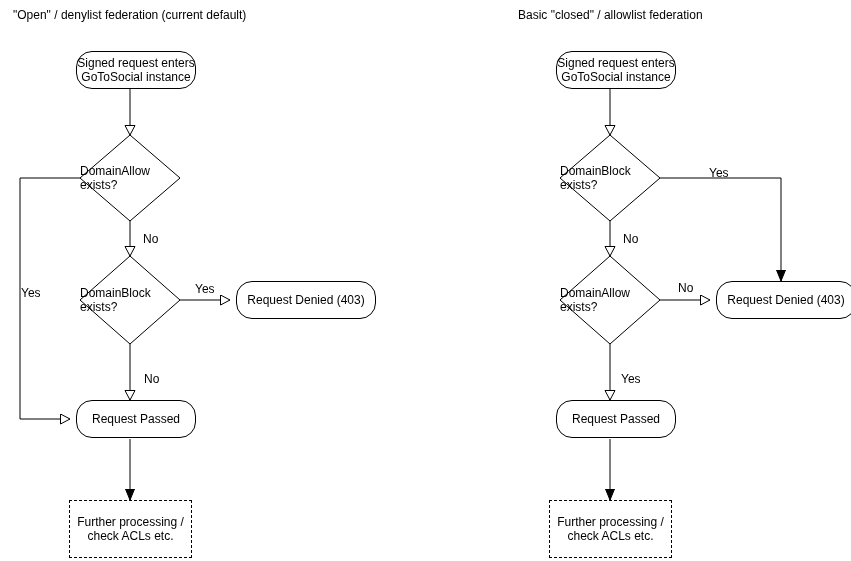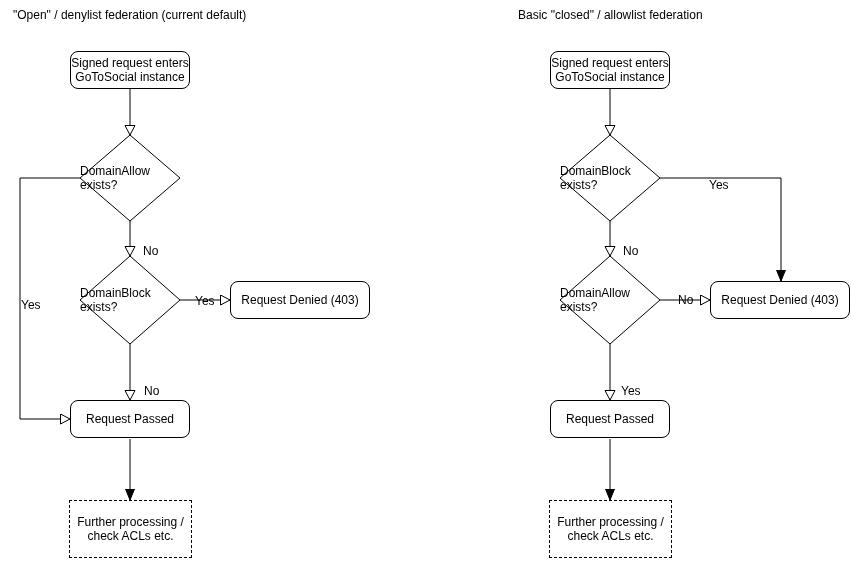--- a/index.html
+++ b/index.html
@@ -20,29 +20,29 @@
     display: flex;
     flex-direction: column;
     align-items: center;
     justify-content: center;
     text-align: center;
     line-height: 14px;
     background: #ffffff;
     box-sizing: border-box;
   }
   .node span { display: block; }
-  .rounded { border: 1px solid #000000; border-radius: 8px; }
+  .rounded { border: 1px solid #000000; border-radius: 16px; margin-left: 6px; }
   .dashed  { border: 1px dashed #000000; background: transparent; }
   .dtext {
     position: absolute;
     text-align: left;
     line-height: 14px;
   }
   .dtext span { display: block; }
-  .elabel { position: absolute; line-height: 13px; white-space: nowrap; margin-top: 12px; }
+  .elabel { position: absolute; line-height: 13px; white-space: nowrap; }
 
   
   .t-left        { left: 13px;  top: 8px; }
   .startL        { left: 70px;  top: 51px;  width: 120px; height: 38px; }
   .d1L-text      { left: 80px;  top: 164px; width: 100px; }
   .d2L-text      { left: 80px;  top: 286px; width: 100px; }
   .deniedL       { left: 230px; top: 281px; width: 140px; height: 38px; }
   .passedL       { left: 70px;  top: 400px; width: 120px; height: 38px; }
   .furtherL      { left: 69px;  top: 500px; width: 123px; height: 58px; }
   .lbl-yes1L     { left: 21px;  top: 287px; }

